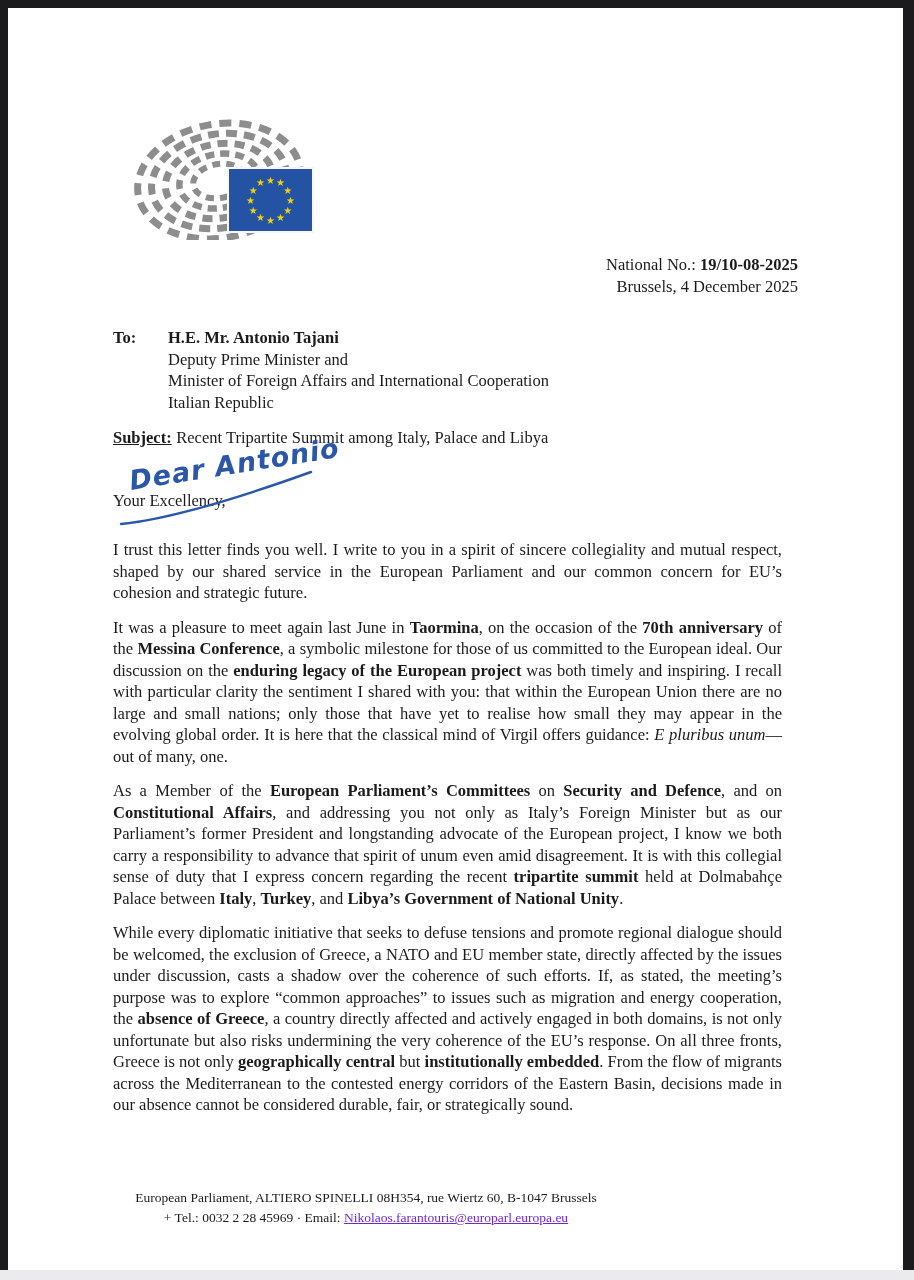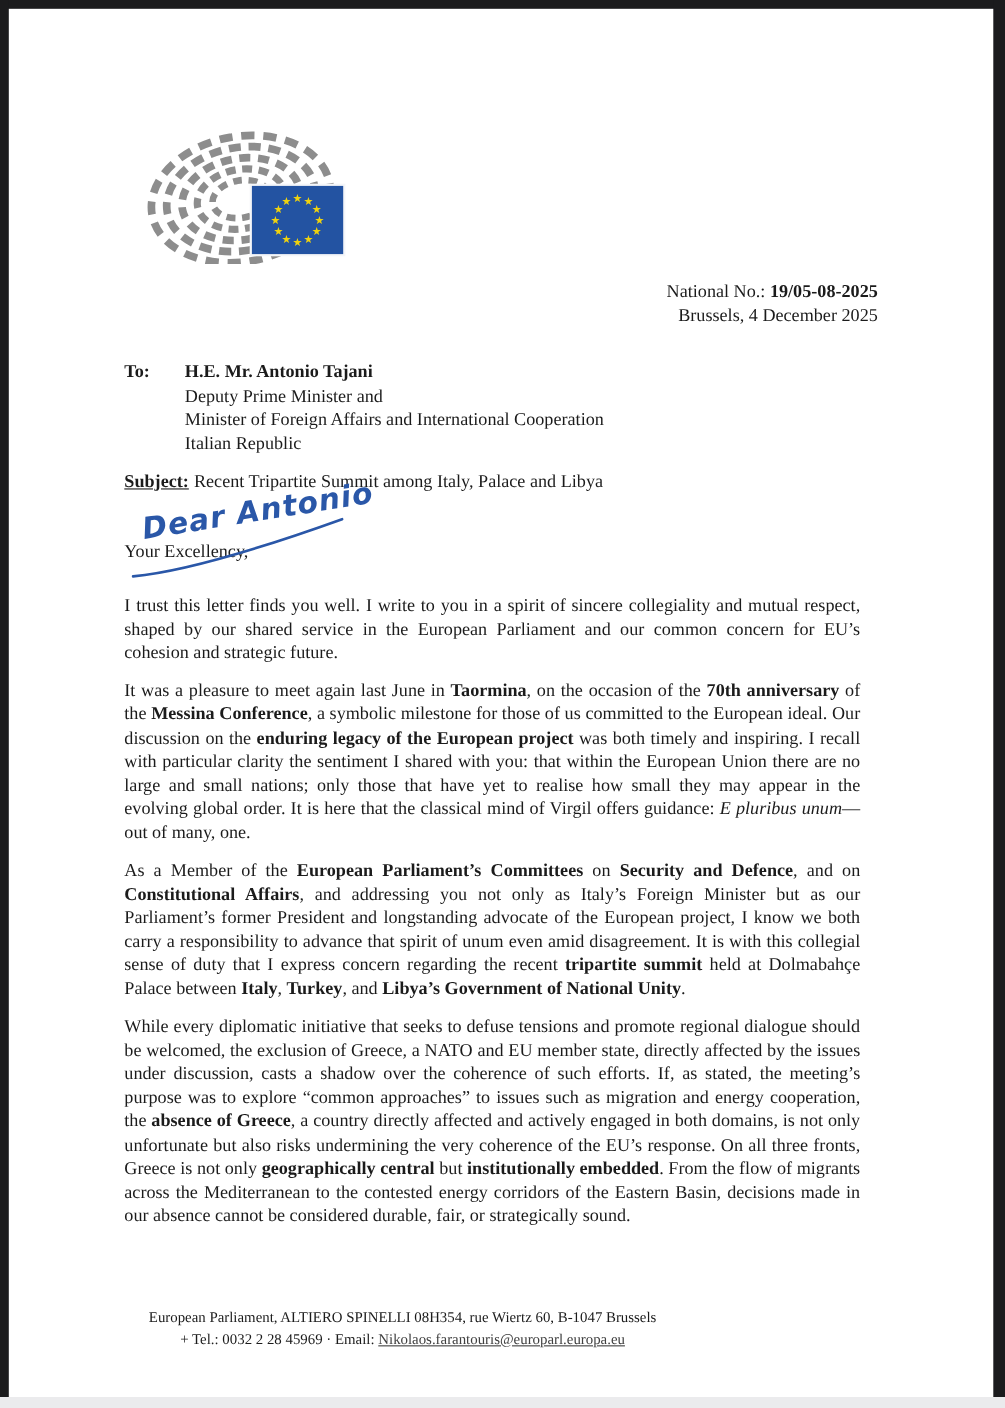--- a/index.html
+++ b/index.html
@@ -71,21 +71,21 @@
           <text x="133.2" y="95.5" fill="#efd20e">★</text>
           <text x="130.5" y="85.5" fill="#efd20e">★</text>
           <text x="133.2" y="75.5" fill="#efd20e">★</text>
           <text x="140.5" y="68.2" fill="#efd20e">★</text>
         </g>
       </g>
     </svg>
   </div>
 
   <div class="proto">
-    <div><span>National No.: </span><span class="b">19/05-08-2025</span></div>
+    <div><span>National No.: </span><span class="b">19/10-08-2025</span></div>
     <div>Brussels, 4 December 2025</div>
   </div>
 
   <div class="to-block">
     <div class="to-label">To:</div>
     <div class="to-lines">
       <div class="b">H.E. Mr. Antonio Tajani</div>
       <div>Deputy Prime Minister and</div>
       <div>Minister of Foreign Affairs and International Cooperation</div>
       <div>Italian Republic</div>
@@ -105,16 +105,16 @@
 
   <div class="letter-body">
     <p><span>I trust this letter finds you well. I write to you in a spirit of sincere collegiality and mutual respect, shaped by our shared service in the European Parliament and our common concern for EU’s cohesion and strategic future.</span></p>
     <p><span>It was a pleasure to meet again last June in </span><span class="b">Taormina</span><span>, on the occasion of the </span><span class="b">70th anniversary</span><span> of the </span><span class="b">Messina Conference</span><span>, a symbolic milestone for those of us committed to the European ideal. Our discussion on the </span><span class="b">enduring legacy of the European project</span><span> was both timely and inspiring. I recall with particular clarity the sentiment I shared with you: that within the European Union there are no large and small nations; only those that have yet to realise how small they may appear in the evolving global order. It is here that the classical mind of Virgil offers guidance: </span><span class="i">E pluribus unum</span><span>—out of many, one.</span></p>
     <p><span>As a Member of the </span><span class="b">European Parliament’s Committees</span><span> on </span><span class="b">Security and Defence</span><span>, and on </span><span class="b">Constitutional Affairs</span><span>, and addressing you not only as Italy’s Foreign Minister but as our Parliament’s former President and longstanding advocate of the European project, I know we both carry a responsibility to advance that spirit of unum even amid disagreement. It is with this collegial sense of duty that I express concern regarding the recent </span><span class="b">tripartite summit</span><span> held at Dolmabahçe Palace between </span><span class="b">Italy</span><span>, </span><span class="b">Turkey</span><span>, and </span><span class="b">Libya’s Government of National Unity</span><span>.</span></p>
     <p><span>While every diplomatic initiative that seeks to defuse tensions and promote regional dialogue should be welcomed, the exclusion of Greece, a NATO and EU member state, directly affected by the issues under discussion, casts a shadow over the coherence of such efforts. If, as stated, the meeting’s purpose was to explore “common approaches” to issues such as migration and energy cooperation, the </span><span class="b">absence of Greece</span><span>, a country directly affected and actively engaged in both domains, is not only unfortunate but also risks undermining the very coherence of the EU’s response. On all three fronts, Greece is not only </span><span class="b">geographically central</span><span> but </span><span class="b">institutionally embedded</span><span>. From the flow of migrants across the Mediterranean to the contested energy corridors of the Eastern Basin, decisions made in our absence cannot be considered durable, fair, or strategically sound.</span></p>
   </div>
 
   <div class="footer">
     <div>European Parliament, ALTIERO SPINELLI 08H354, rue Wiertz 60, B-1047 Brussels</div>
-    <div><span>+ Tel.: 0032 2 28 45969 · Email: </span><a style="color:#404040;">Nikolaos.farantouris@europarl.europa.eu</a></div>
+    <div><span>+ Tel.: 0032 2 28 45969 · Email: </span><a style="color:#6d28d9;">Nikolaos.farantouris@europarl.europa.eu</a></div>
   </div>
 
 </div>
 
 </body></html>

